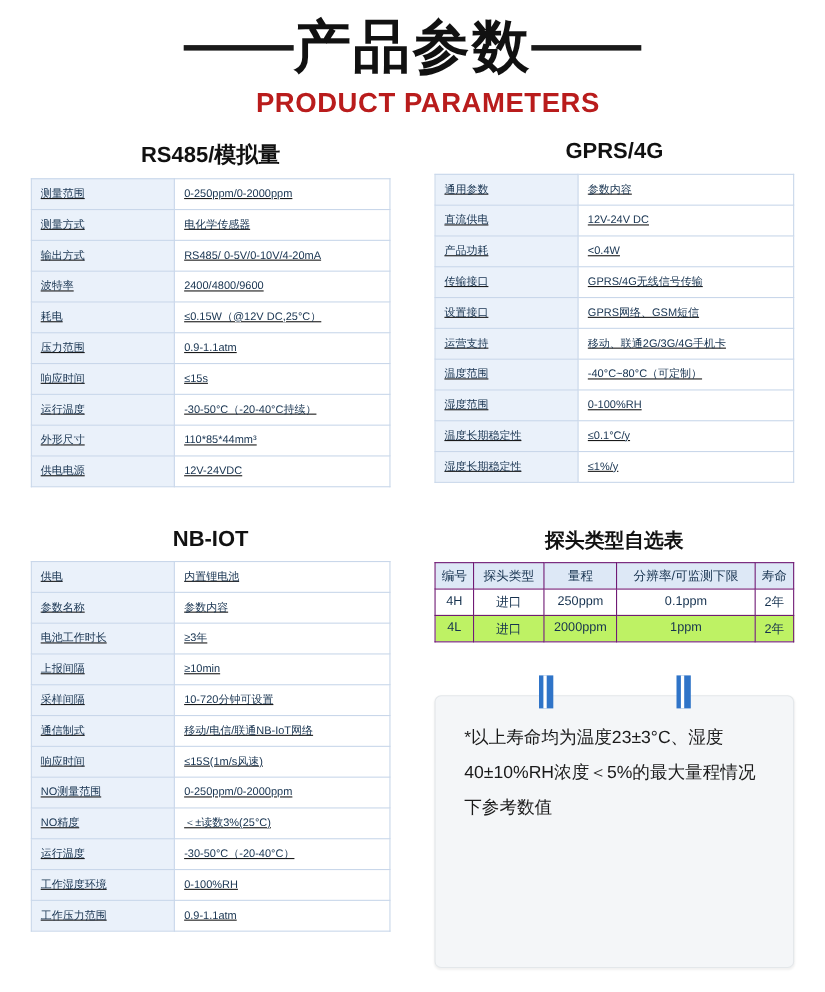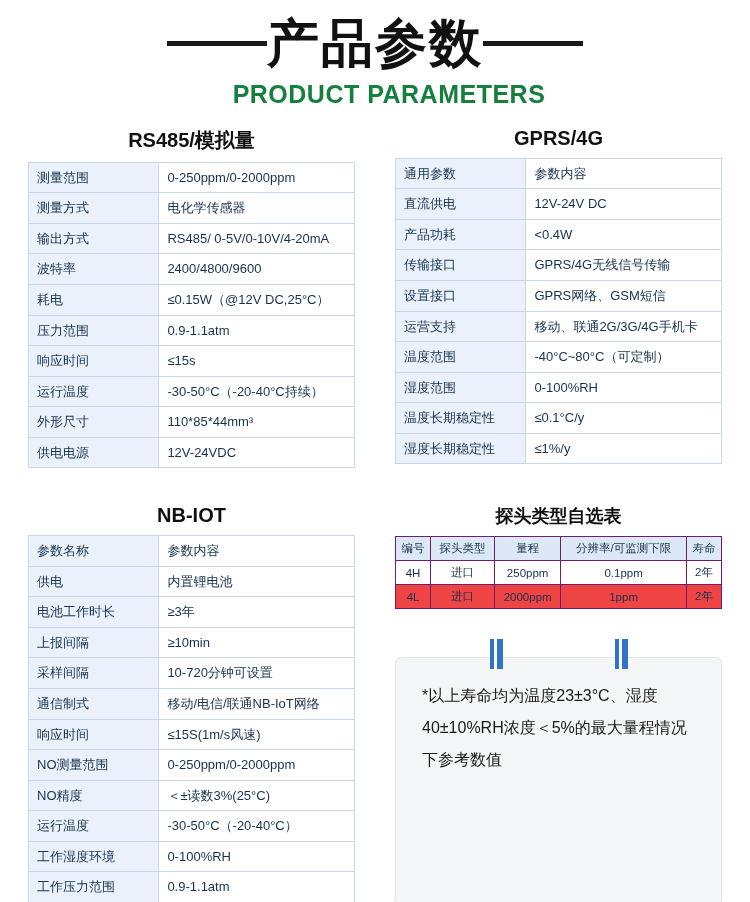--- a/index.html
+++ b/index.html
@@ -36,21 +36,21 @@
     font-weight: bold;
     letter-spacing: 2px;
     line-height: 1.15;
     color: #111111;
   }
   .header-sub {
     font-size: 25px;
     font-weight: bold;
     letter-spacing: 0.5px;
     margin-top: 6px;
-    color: #15803d;
+    color: #b91c1c;
     margin-left: 28px;
   }
 
   
   .cols {
     display: flex;
     padding: 18px 28px 0 28px;
     gap: 40px;
   }
   .col { width: 50%; }
@@ -61,21 +61,22 @@
     font-weight: bold;
     margin: 0 0 8px 0;
     color: #111;
   }
   .section-title.small { font-size: 18px; }
 
   
   table.spec {
     width: 100%;
     border-collapse: collapse;
-    font-size: 13px;
+    font-size: 10px;
+    text-decoration: underline;
   }
   table.spec td {
     border: 1px solid #c9d7ea;
     padding: 6px 8px;
     line-height: 1.35;
     vertical-align: middle;
     height: 28px;
   }
   table.spec td.k {
     width: 40%;
@@ -103,21 +104,21 @@
   }
   table.probe th, table.probe td {
     border: 1px solid #701a75;
     padding: 4px 2px;
     color: #16324f;
     font-weight: normal;
     height: 22px;
   }
   table.probe thead th { background: #dde8f6; font-size: 11.5px; }
   table.probe tbody tr.odd td { background: #ffffff; }
-  table.probe tbody tr.even td { background: #ef4444; }
+  table.probe tbody tr.even td { background: #bef264; }
 
   
   .note-wrap {
     margin-top: 30px;
     position: relative;
     padding-top: 18px;
   }
   .note-clips {
     position: absolute;
     top: 0;
@@ -269,26 +270,26 @@
 
 <div class="spacer-20"></div>
 
 <div class="cols">
 
   <div class="col">
     <div class="section-title">NB-IOT</div>
     <table class="spec nbiot">
       <tbody>
         <tr>
+          <td class="k">供电</td>
+          <td class="v">内置锂电池</td>
+        </tr>
+        <tr>
           <td class="k">参数名称</td>
           <td class="v">参数内容</td>
-        </tr>
-        <tr>
-          <td class="k">供电</td>
-          <td class="v">内置锂电池</td>
         </tr>
         <tr>
           <td class="k">电池工作时长</td>
           <td class="v">≥3年</td>
         </tr>
         <tr>
           <td class="k">上报间隔</td>
           <td class="v">≥10min</td>
         </tr>
         <tr>

